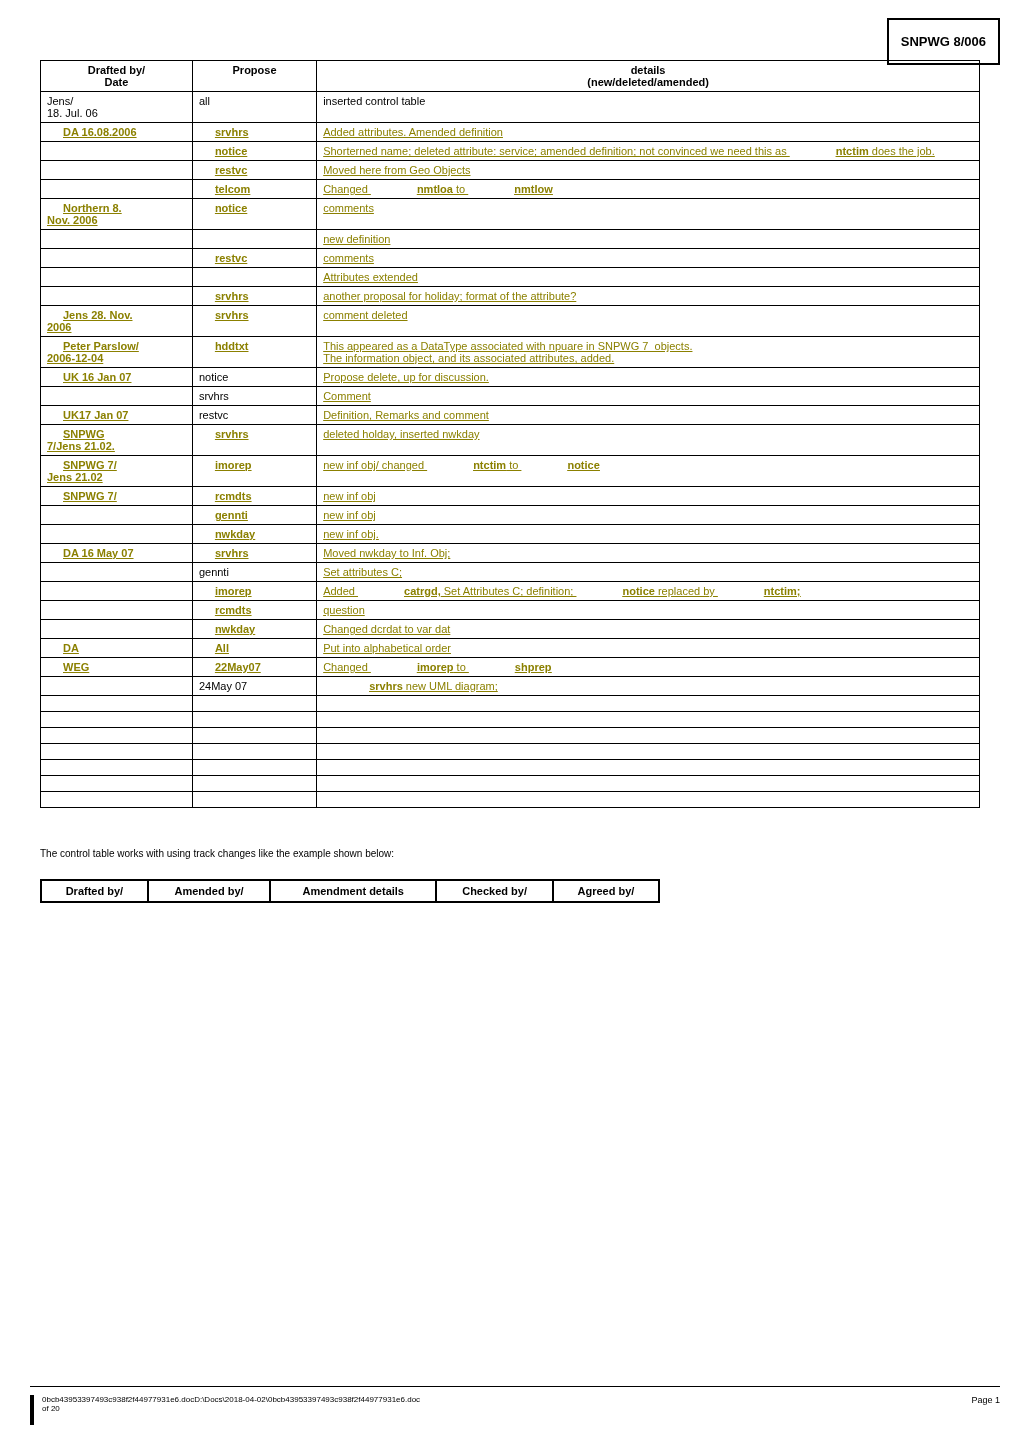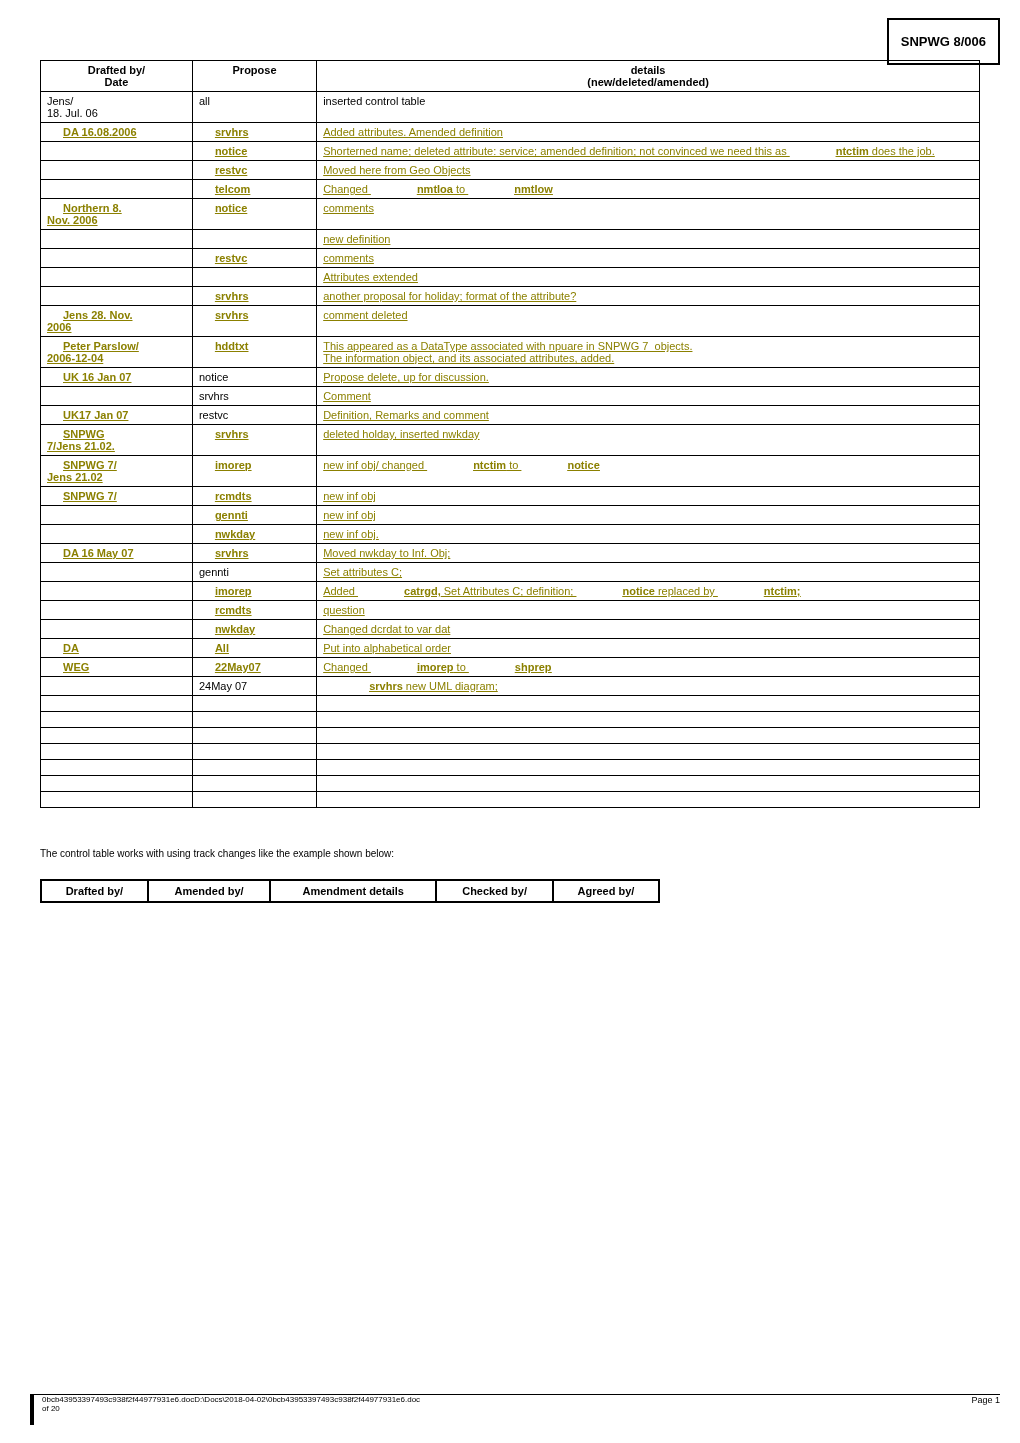--- a/index.html
+++ b/index.html
@@ -100,21 +100,21 @@
 
     
     .footer {
       position: absolute;
       bottom: 18px;
       left: 30px;
       right: 20px;
       display: flex;
       align-items: flex-start;
       border-top: 1px solid #000;
-      padding-top: 0;
+      padding-top: 8px;
     }
 
     .footer-bar {
       width: 4px;
       background: #000;
       height: 30px;
       margin-right: 8px;
       flex-shrink: 0;
     }
 

